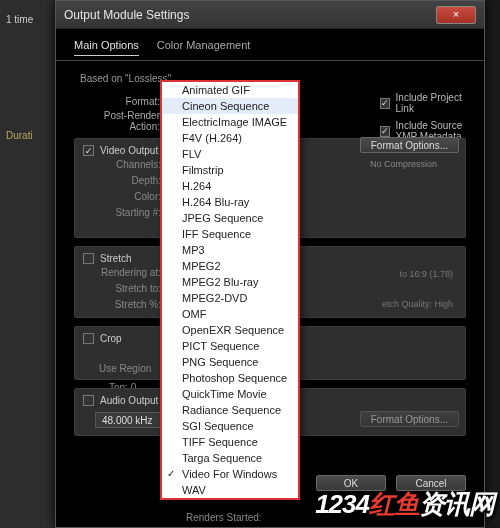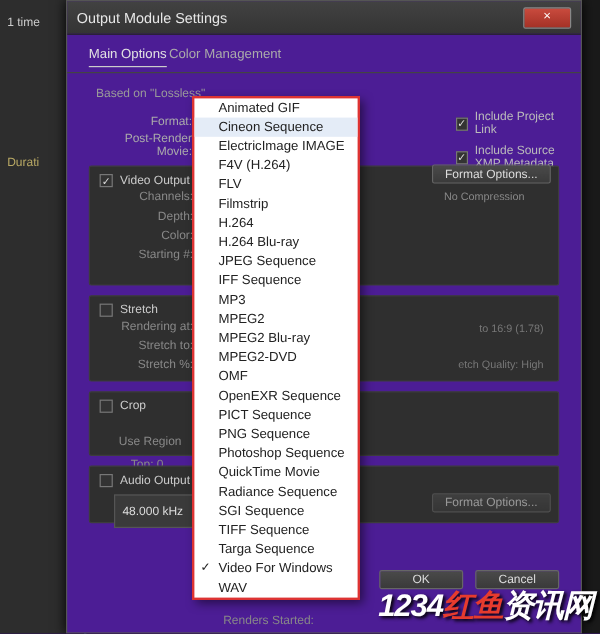--- a/index.html
+++ b/index.html
@@ -1,31 +1,31 @@
 <!DOCTYPE html>
 <html><head>
 <meta charset="utf-8">
 <style>
   * { box-sizing: border-box; margin: 0; padding: 0; font-family: "Segoe UI", Tahoma, sans-serif; }
   body { width: 500px; height: 528px; background: #1a1a1a; overflow: hidden; font-size: 11px; color: #bdbdbd; position: relative; }
   .left-strip { position: absolute; left: 0; top: 0; width: 72px; height: 528px; background: #2d2d2d; border-right: 2px solid #7dd3fc; color: #aaa; font-size: 10px; }
   .left-time { position: absolute; top: 14px; left: 6px; color: #ccc; }
   .left-dur { position: absolute; top: 130px; left: 6px; color: #b8a864; font-size: 10px; }
-  .dialog { position: absolute; left: 55px; top: 0; width: 430px; height: 528px; background: #4c1d95; border: 1px solid #555; box-shadow: 0 0 10px #000; }
+  .dialog { position: absolute; left: 55px; top: 0; width: 430px; height: 528px; background: #000000; border: 1px solid #555; box-shadow: 0 0 10px #000; }
   .titlebar { height: 28px; background: linear-gradient(#424242,#343434); display: flex; align-items: center; padding: 0 8px; border-bottom: 1px solid #222; }
   .titlebar-text { color: #e6e6e6; font-size: 12px; flex: 1; }
   .close-btn { width: 40px; height: 18px; background: linear-gradient(#c94b3e,#a43126); border: 1px solid #888; border-radius: 2px; color: #fff; text-align: center; line-height: 14px; font-size: 11px; cursor: pointer; }
-  .tabs { display: flex; gap: 2px; padding: 10px 18px 4px; border-bottom: 1px solid #444; }
+  .tabs { display: flex; gap: 18px; padding: 10px 18px 4px; border-bottom: 1px solid #444; }
   .tab { color: #aaa; font-size: 11px; cursor: pointer; }
   .tab.active { color: #e2e2e2; border-bottom: 1px solid #ccc; padding-bottom: 4px; }
   .body { padding: 8px 18px; position: relative; }
   .based { color: #999; font-size: 10px; margin: 4px 0 8px 6px; }
   .row { display: flex; align-items: center; height: 18px; margin: 2px 0; font-size: 10px; color: #aaa; }
   .row .lbl { width: 92px; text-align: right; padding-right: 6px; }
-  .combo { height: 28px; background: #3a3a3a; border: 1px solid #555; color: #ddd; padding: 0 4px 0 6px; display: inline-flex; align-items: center; font-size: 10px; cursor: pointer; position: relative; }
+  .combo { height: 16px; background: #3a3a3a; border: 1px solid #555; color: #ddd; padding: 0 4px 0 6px; display: inline-flex; align-items: center; font-size: 10px; cursor: pointer; position: relative; }
   .combo::after { content: "▾"; position: absolute; right: 4px; font-size: 8px; color: #ccc; }
   .format-combo { width: 122px; }
   .chk { display: flex; align-items: center; gap: 6px; font-size: 10px; color: #bbb; cursor: pointer; }
   .chk .box { width: 11px; height: 11px; border: 1px solid #777; background: #333; display: flex; align-items: center; justify-content: center; font-size: 9px; color: #ddd; }
   .right-checks { position: absolute; left: 306px; top: 0px; display: flex; flex-direction: column; gap: 6px; }
   .section { margin-top: 8px; padding: 6px 8px; background: #2f2f2f; border: 1px solid #3d3d3d; border-radius: 2px; }
   .sec-title { font-size: 10px; color: #ccc; }
   .sec-row { display:flex; align-items:center; height:16px; font-size:10px; color:#888; }
   .sec-row .slbl { width:84px; text-align:right; padding-right:6px; }
   .btn { height: 16px; padding: 0 10px; background: linear-gradient(#4a4a4a,#3a3a3a); border: 1px solid #666; border-radius: 2px; color: #ddd; font-size: 10px; display: inline-flex; align-items: center; cursor: pointer; }
@@ -67,21 +67,21 @@
 
   <div class="body">
     <div class="based">Based on "Lossless"</div>
 
     <div style="position:relative;">
       <div class="row">
         <span class="lbl">Format:</span>
         <span class="combo format-combo">Video For Windows</span>
       </div>
       <div class="row">
-        <span class="lbl">Post-Render Movie:</span>
+        <span class="lbl">Post-Render Action:</span>
       </div>
       <div class="right-checks">
         <label class="chk">
             <span class="box">✓</span>
             <span>Include Project Link</span>
           </label>
         <label class="chk">
             <span class="box">✓</span>
             <span>Include Source XMP Metadata</span>
           </label>

